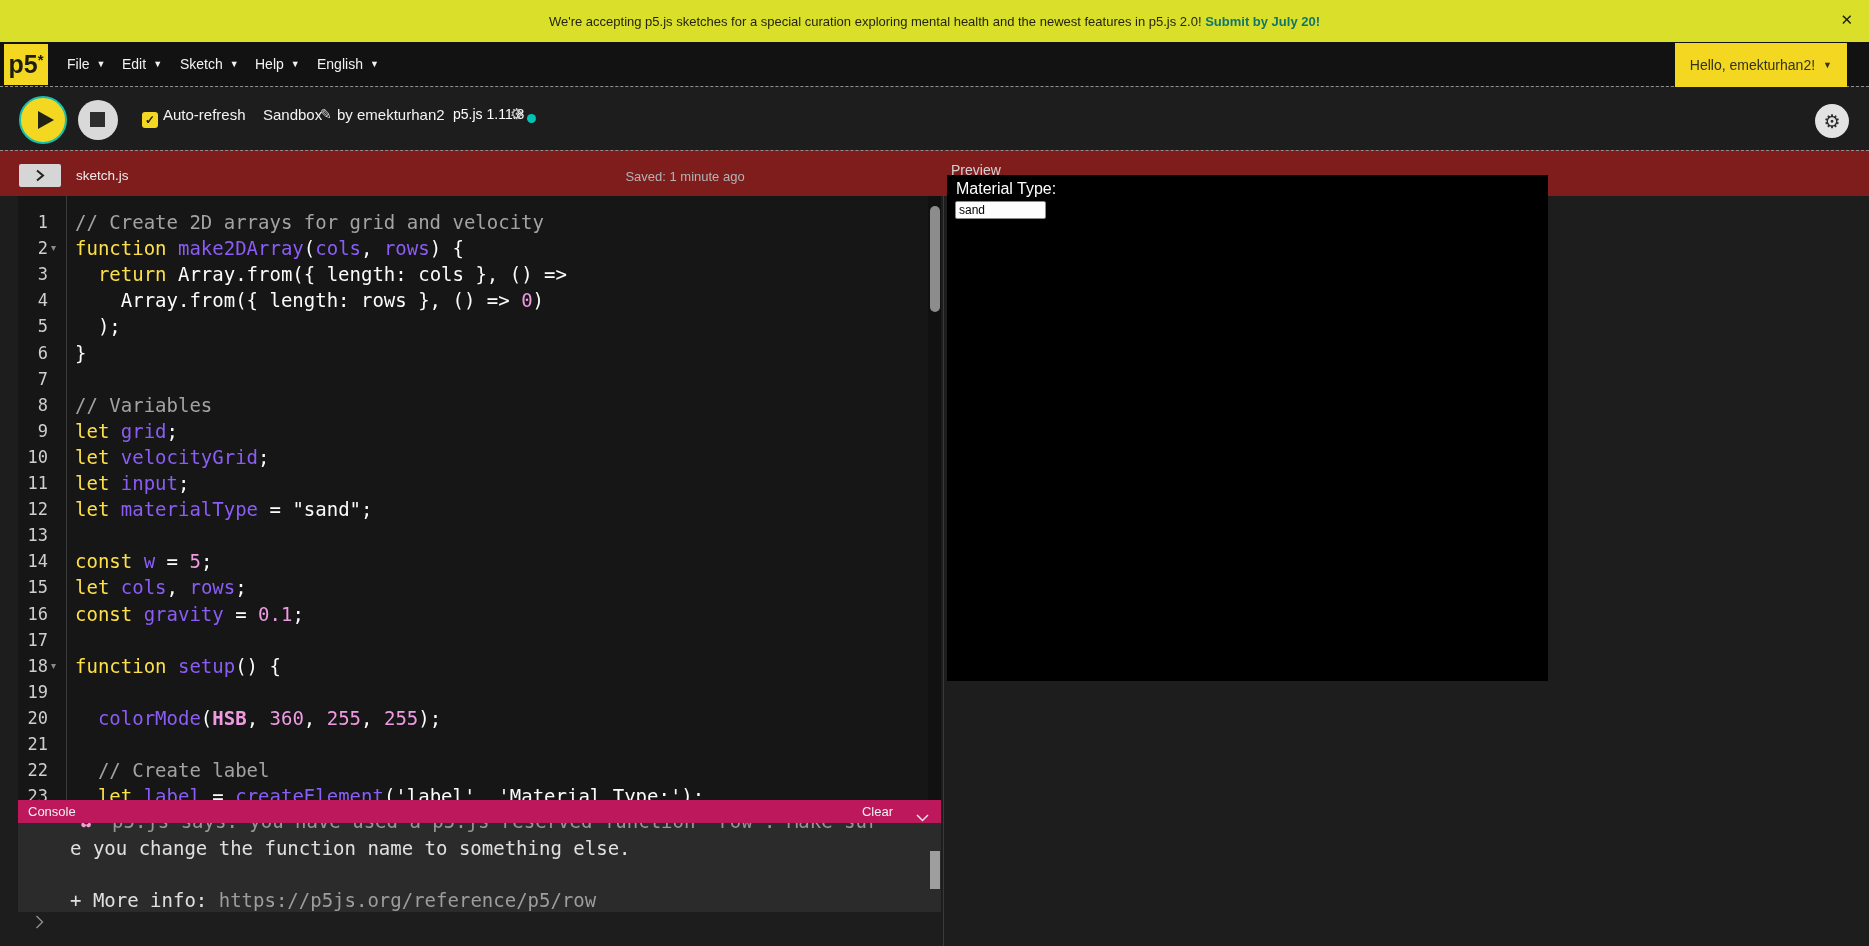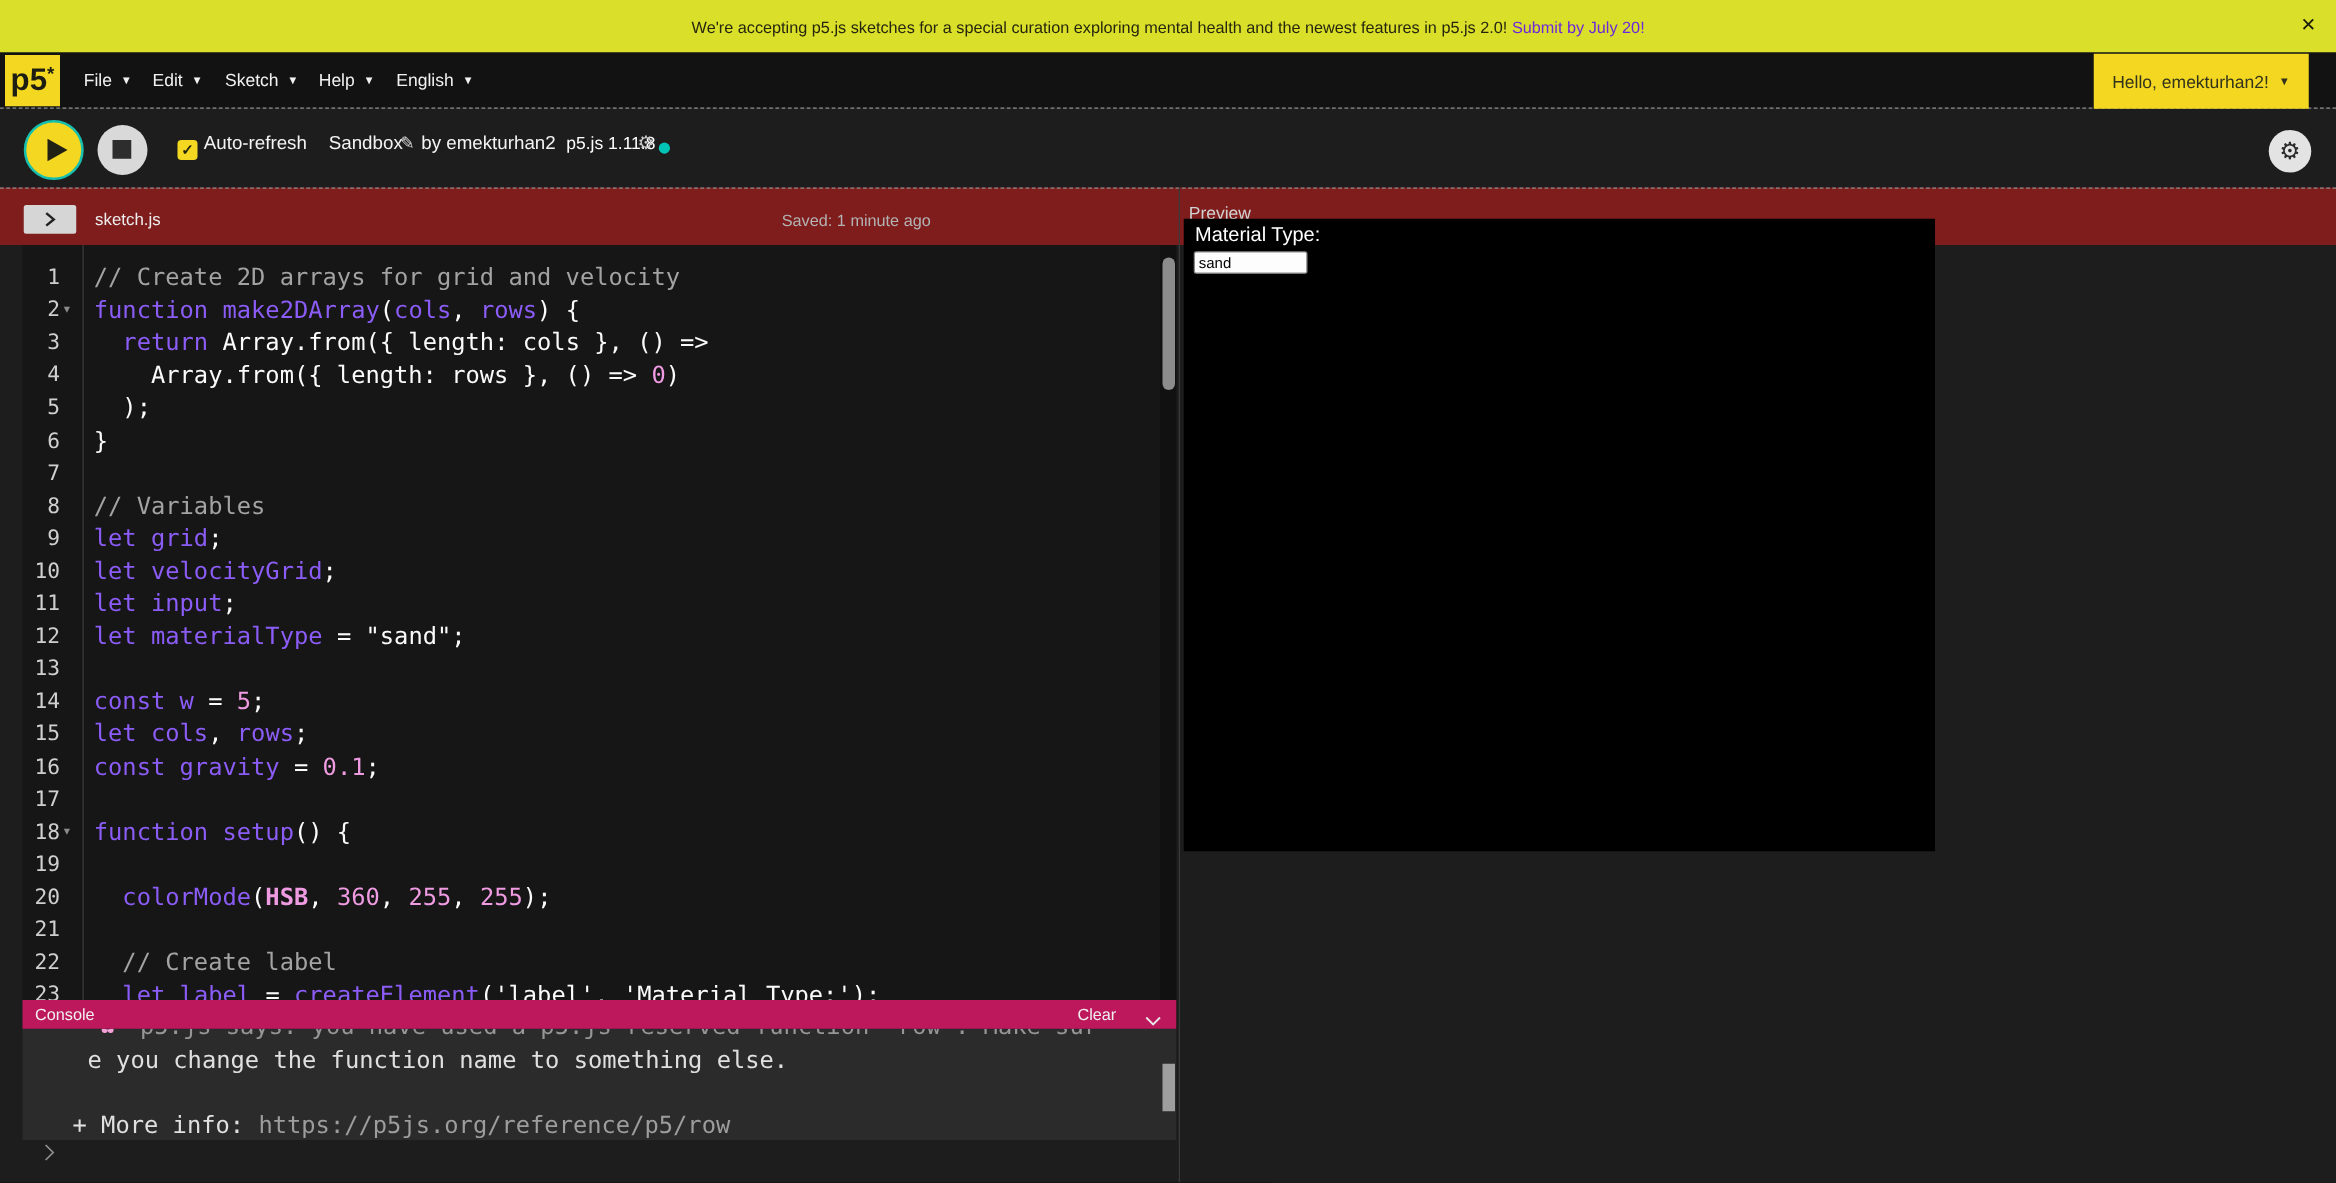--- a/index.html
+++ b/index.html
@@ -5,21 +5,21 @@
   * { margin:0; padding:0; box-sizing:border-box; }
   html,body { background:#101010; }
   #app {
     position:relative; width:1869px; height:946px; overflow:hidden;
     background:#1d1d1d; font-family:"Liberation Sans", sans-serif;
   }
   
   .banner { position:absolute; left:0; top:0; width:1869px; height:42px;
     background:#dae02a; display:flex; align-items:center; justify-content:center; }
   .banner-text { font-size:13px; color:#26260f; }
-  .banner-text b { color:#6d28d9; font-weight:400; }
+  .banner-text b { color:#0f766e; font-weight:700; }
   .banner-close { position:absolute; right:16px; top:11px; font-size:15px; color:#1b1b0c; cursor:pointer; }
   
   .menubar { position:absolute; left:0; top:42px; width:1869px; height:44px; background:#121212; }
   .logo { position:absolute; left:4px; top:2px; width:44px; height:41px; background:#f3d721;
     color:#1d1d12; display:flex; align-items:center; justify-content:center;
     font-weight:700; font-size:25px; }
   .logo sup { font-size:15px; line-height:0; position:relative; top:-5px; }
   .menu-item { position:absolute; top:12px; height:20px; display:flex; align-items:center;
     color:#f2f2f2; font-size:14px; cursor:pointer; }
   .menu-item .caret { font-size:9px; margin-left:7px; color:#f2f2f2; }
@@ -62,21 +62,21 @@
     border-right:1px solid #3a3a3a; }
   .code-line { position:absolute; left:0; height:26.1px; width:100%;
     font-family:"DejaVu Sans Mono", monospace; font-size:19px; line-height:26.1px; }
   .line-num { position:absolute; left:0; width:30px; text-align:right;
     color:#cfcfcf; font-size:17px; }
   .fold { position:absolute; left:33px; top:0; font-size:10px; color:#8b8b8b;
     font-family:"DejaVu Sans", sans-serif; }
   .code-text { position:absolute; left:57px; white-space:pre; }
   .tk-df  { color:#fbfbfb; }
   .tk-cm  { color:#a3a3a3; }
-  .tk-kw  { color:#8b5cf6; }
+  .tk-kw  { color:#fde047; }
   .tk-id  { color:#8b5cf6; }
   .tk-num { color:#ee9be2; }
   .tk-atom{ color:#ee9be2; font-weight:700; }
   .tk-str { color:#fbfbfb; }
   .ed-track { position:absolute; left:928px; top:196px; width:13px; height:604px; background:#111111; }
   .ed-thumb { position:absolute; left:930px; top:206px; width:10px; height:106px; background:#8c8c8c; border-radius:5px; cursor:pointer; }
   
   .console-header { position:absolute; left:18px; top:800px; width:923px; height:23px;
     background:#be185d; display:flex; align-items:center; z-index:4; }
   .console-title { margin-left:10px; font-size:13px; color:#f0f0f0; }
@@ -282,21 +282,21 @@
     <div class="console-chevron">
       <svg width="13" height="8">
           <path d="M1 1 L6.5 6.5 L12 1" stroke="#e8e8e8" stroke-width="1.5" fill="none"></path>
         </svg>
     </div>
   </div>
   <div class="console-body">
     <span class="cons-icon">✿</span>
     <div class="cons-line cons-clip" style="left:94px; top:-15px;">p5.js says: you have used a p5.js reserved function "row". Make sur</div>
     <div class="cons-line cons-text" style="left:52px; top:12px;">e you change the function name to something else.</div>
-    <div class="cons-line" style="left:40px; top:64px;"><span class="cons-text">+ More info: </span><span class="cons-url">https://p5js.org/reference/p5/row</span></div>
+    <div class="cons-line" style="left:52px; top:64px;"><span class="cons-text">+ More info: </span><span class="cons-url">https://p5js.org/reference/p5/row</span></div>
     <div class="cons-thumb"></div>
   </div>
   <div class="prompt-row">
     <svg width="9" height="14">
         <path d="M1.5 1 L7.5 7 L1.5 13" stroke="#8f8f8f" stroke-width="1.4" fill="none"></path>
       </svg>
   </div>
 
   <div class="pane-divider"></div>
   <div class="sketch-canvas"></div>

